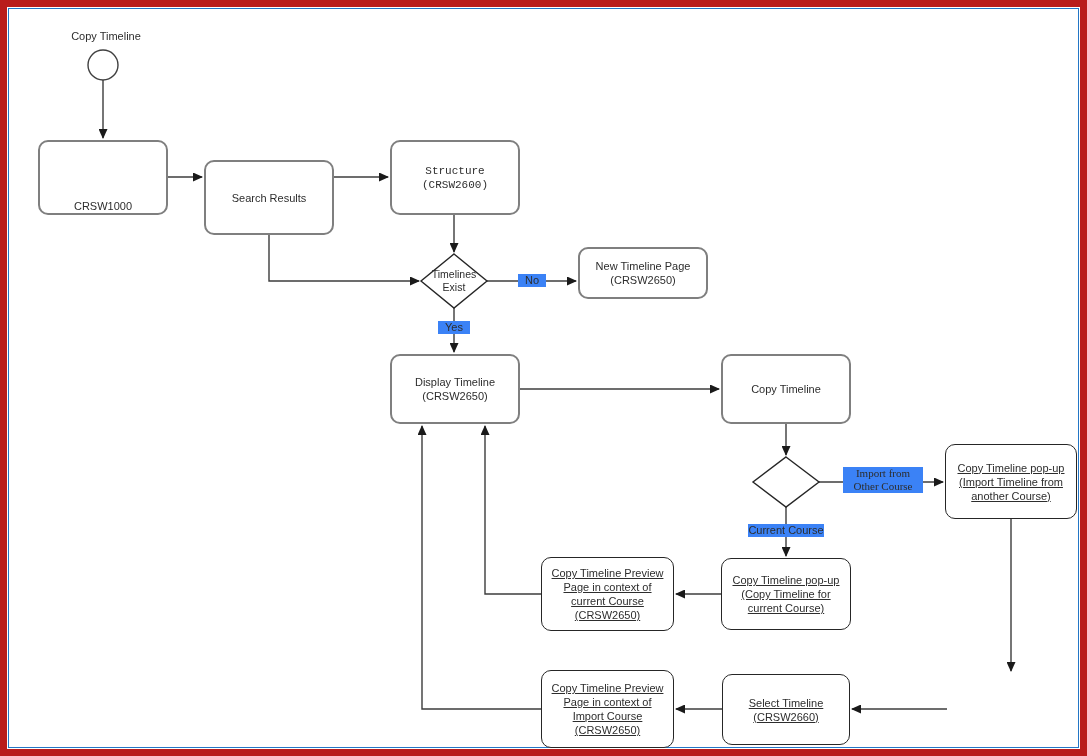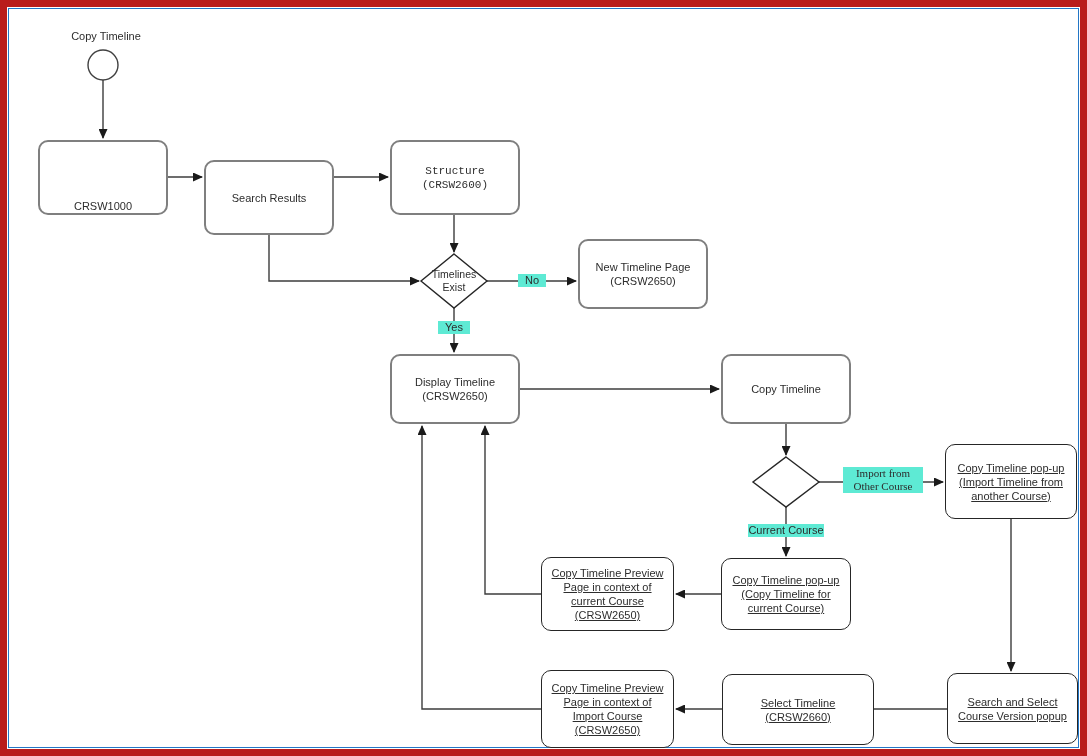--- a/index.html
+++ b/index.html
@@ -29,21 +29,21 @@
     color:#2d2d2d;
     font-size:11px;line-height:14px;
     z-index:2;
   }
   .node--screen{border:2px solid #7f7f7f;}
   .node--popup{border:1.6px solid #262626;text-decoration:underline;}
   .node-label{white-space:pre-line;padding:0 3px;}
   .edge-label{
     position:absolute;
     z-index:3;
-    background:#5eead4;
+    background:#3b82f6;
     color:#2d2d2d;
     font-size:11px;line-height:13px;
     text-align:center;
     white-space:pre-line;
   }
   .plain-label{
     position:absolute;
     z-index:3;
     color:#2d2d2d;
     font-size:11px;line-height:13px;
@@ -112,21 +112,21 @@
 (CRSW2600)</span>
   </div>
 
   <div class="diamond-label" style="left:407px;top:261px;width:80px;">Timelines
 Exist</div>
 
   <div class="edge-label" style="left:511px;top:267px;width:28px;">No</div>
 
   <div class="edge-label" style="left:431px;top:314px;width:32px;">Yes</div>
 
-  <div class="node node--screen" style="left:571px;top:232px;width:130px;height:70px;">
+  <div class="node node--screen" style="left:571px;top:240px;width:130px;height:52px;">
     <span class="node-label">New Timeline Page
 (CRSW2650)</span>
   </div>
 
   <div class="node node--screen" style="left:383px;top:347px;width:130px;height:70px;border-radius:10px;">
     <span class="node-label">Display Timeline
 (CRSW2650)</span>
   </div>
 
   <div class="node node--screen" style="left:714px;top:347px;width:130px;height:70px;">
@@ -150,26 +150,22 @@
 current Course)</span>
   </div>
 
   <div class="node node--popup" style="left:534px;top:550px;width:133px;height:74px;">
     <span class="node-label">Copy Timeline Preview
 Page in context of
 current Course
 (CRSW2650)</span>
   </div>
 
-  <div class="node node--popup" style="left:940px;top:666px;width:131px;height:71px;">
-    <span class="node-label">Search and Select
-Course Version popup</span>
-  </div>
 
-  <div class="node node--popup" style="left:715px;top:667px;width:152px;height:71px;">
+  <div class="node node--popup" style="left:715px;top:667px;width:128px;height:71px;">
     <span class="node-label">Select Timeline
 (CRSW2660)</span>
   </div>
 
   <div class="node node--popup" style="left:534px;top:663px;width:133px;height:78px;">
     <span class="node-label">Copy Timeline Preview
 Page in context of
 Import Course
 (CRSW2650)</span>
   </div>

